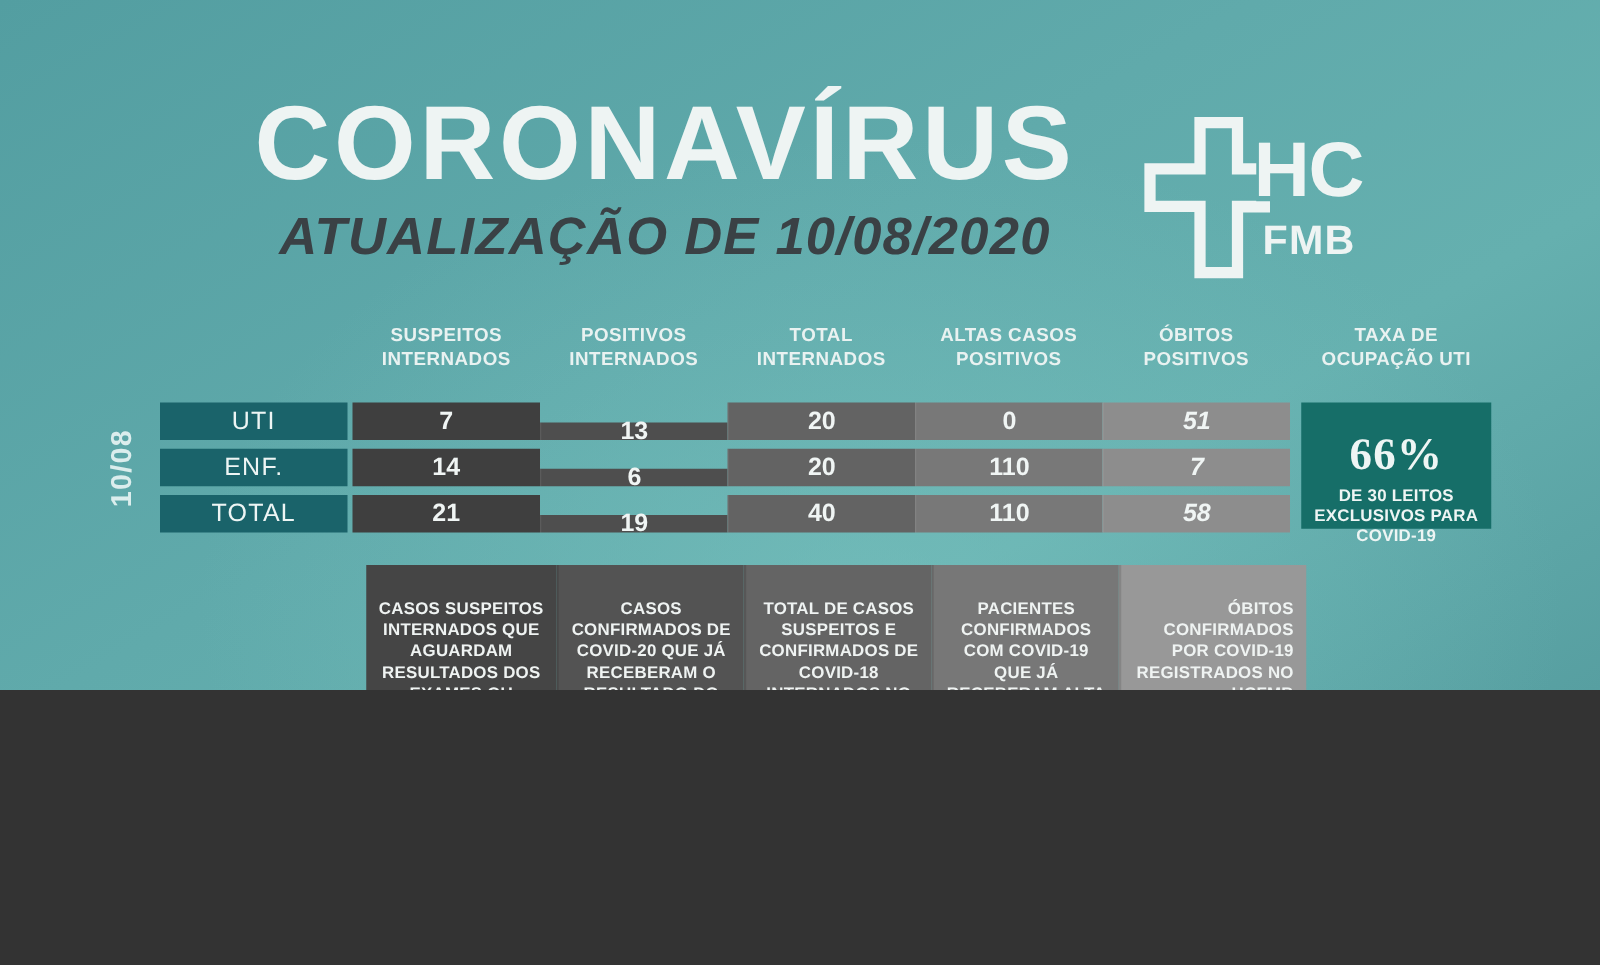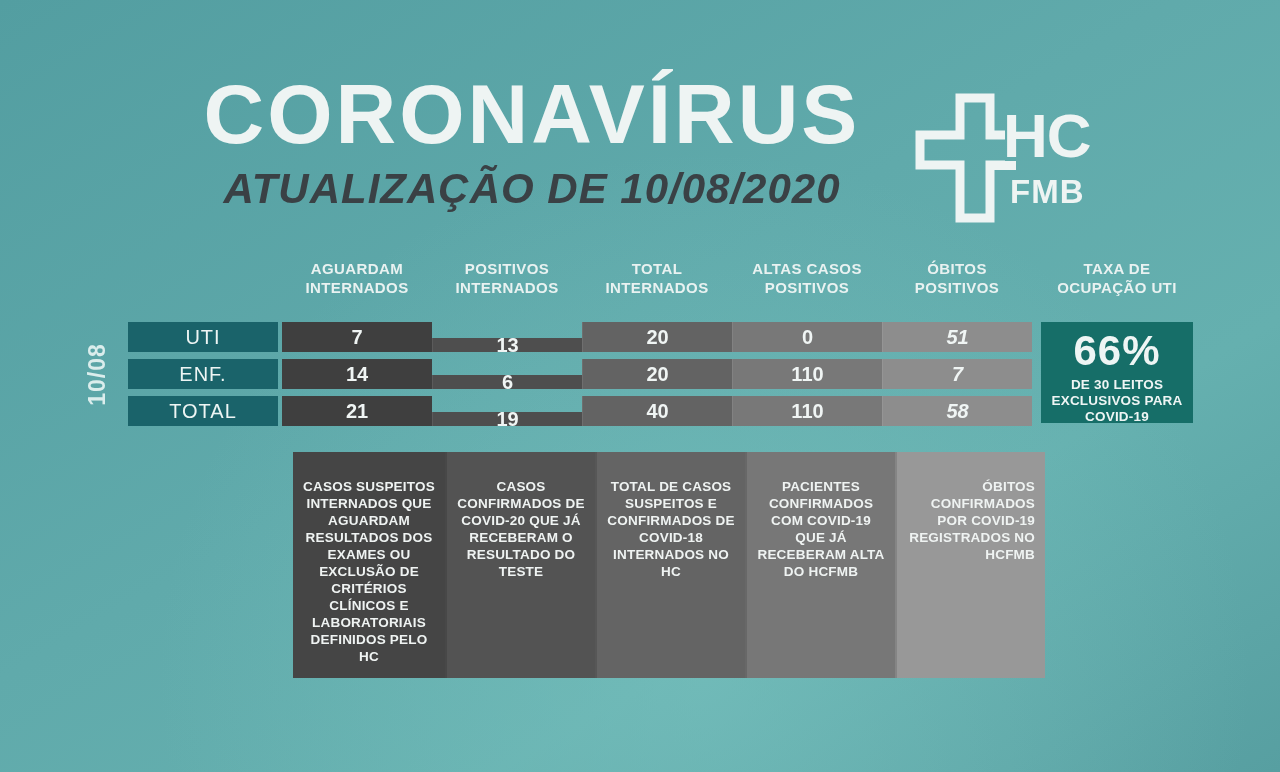--- a/index.html
+++ b/index.html
@@ -1,17 +1,17 @@
 <!DOCTYPE html>
 <html><head>
 <meta charset="utf-8">
 <style>
   html,body{margin:0;padding:0;background:#333;}
   .canvas{
-    position:relative; width:1280px; height:772px; overflow:hidden;
+    position:relative; width:1280px; height:552px; overflow:hidden;
     font-family:"Liberation Sans", sans-serif;
     background:
       radial-gradient(ellipse at 55% 88%, rgba(122,195,192,.55) 0%, rgba(122,195,192,0) 55%),
       linear-gradient(150deg, #539ea1 0%, #60aaab 45%, #65b0af 70%, #579fa1 100%);
   }
   
   .masthead{position:absolute; left:0; top:70px; width:1064px; text-align:center;}
   .title{
     margin:0; font-size:84px; line-height:1.06; font-weight:800; letter-spacing:3px;
     color:#eef4f3;
@@ -53,21 +53,21 @@
     font-size:20px; font-weight:bold; color:#f0f5f4;
   }
   .cell + .cell{border-left:1px solid rgba(255,255,255,.08); width:149px;}
   .c0{background:#3f3f3f;} .c1{background:#4e4e4e;margin-top:16px;} .c2{background:#636363;}
   .c3{background:#787878;} .c4{background:#8d8d8d;font-style:italic;}
   
   .occupancy{
     position:absolute; left:1041px; top:322px; width:152px; height:101px;
     background:#166e68; text-align:center; color:#eef5f4;
   }
-  .occupancy .pct{margin-top:6px; font-size:42px; line-height:46px; font-weight:800; letter-spacing:1px;}
+  .occupancy .pct{margin-top:18px; font-size:36px; line-height:46px; font-weight:800; letter-spacing:1px;font-family:Liberation Serif, serif;}
   .occupancy .note{margin:3px 6px 0; font-size:13.5px; font-weight:700; line-height:16px; letter-spacing:.2px;}
   
   .descs{position:absolute; left:282px; top:452px; display:flex;padding-left:11px;}
   .desc{
     width:152px; height:226px; box-sizing:border-box; padding:26px 10px 0;
     text-align:center; font-size:13.5px; font-weight:700; line-height:17px;
     letter-spacing:.2px; color:#eff3f2;
   }
   .desc + .desc{border-left:2px solid rgba(0,0,0,.12); width:150px;}
   .d0{background:#454545;} .d1{background:#535353;} .d2{background:#646464;}
@@ -91,21 +91,21 @@
       <text x="105" y="113" font-size="33" letter-spacing="1">FMB</text>
     </svg>
   </div>
 
   <div class="date-vertical">
     <span>10/08</span>
   </div>
 
   <div class="col-headers">
     <div class="col-head">
-      <span>AGUARDAM</span>
+      <span>SUSPEITOS</span>
       <span>INTERNADOS</span>
     </div>
     <div class="col-head">
       <span>POSITIVOS</span>
       <span>INTERNADOS</span>
     </div>
     <div class="col-head">
       <span>TOTAL</span>
       <span>INTERNADOS</span>
     </div>

